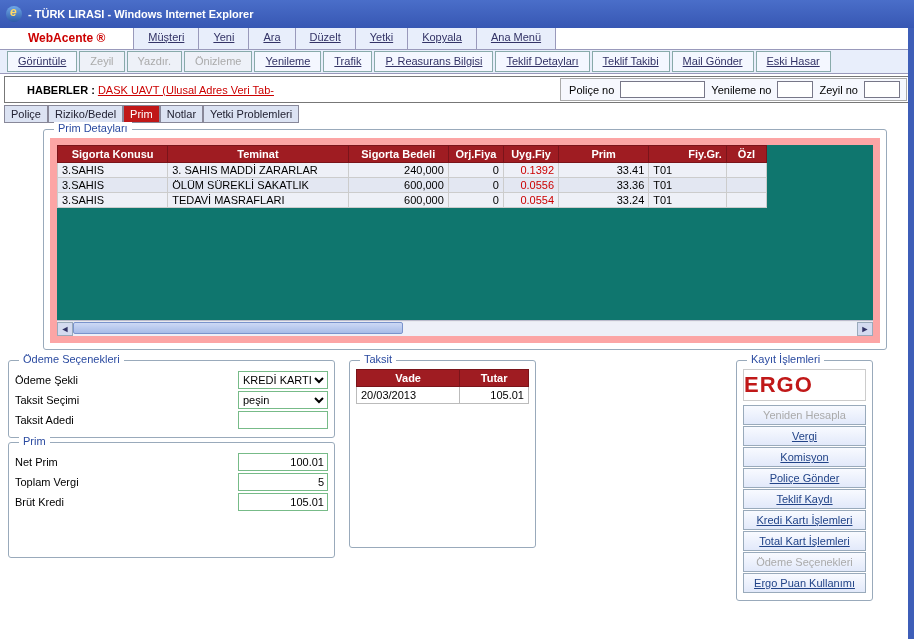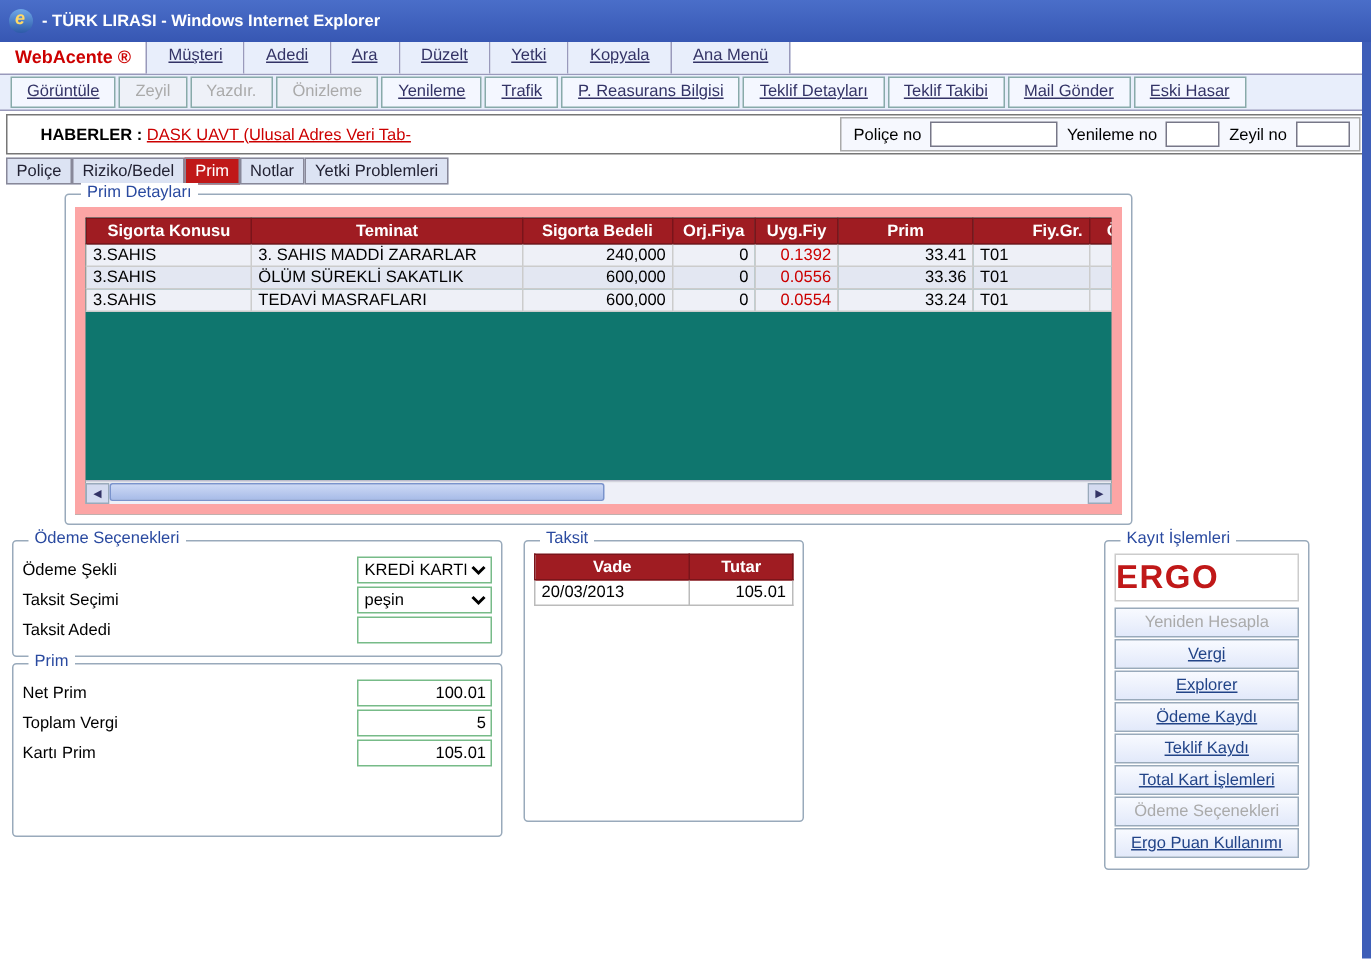--- a/index.html
+++ b/index.html
@@ -3,21 +3,21 @@
 <meta charset="utf-8">
 <style>
   * { box-sizing: border-box; margin: 0; padding: 0; font-family: Tahoma, Arial, sans-serif; font-size: 11px; }
   body { background: #fff; width: 914px; height: 639px; overflow: hidden; }
   
   .titlebar { background: linear-gradient(#4a6ec9, #3757b3); height: 28px; display: flex; align-items: center; padding: 0 6px; color: #fff; font-weight: bold; font-size: 13px; }
   .titlebar .ie-icon { width: 16px; height: 16px; margin-right: 6px; border-radius: 50%; background: linear-gradient(#6fa8e8,#2d5aa8); position: relative; }
   .titlebar .ie-icon::after { content:"e"; position:absolute; top:-1px; left:4px; color:#ffd966; font-style:italic; font-weight:bold; font-size:12px;}
   
   .menubar { background: #fff; border-bottom: 1px solid #99b; display: flex; height: 22px; }
-  .menubar .brand { color: #c00; font-weight: bold; padding: 3px 10px; font-size: 12px; border-right: 1px solid #99b; }
+  .menubar .brand { color: #c00; font-weight: bold; padding: 3px 28px; font-size: 12px; border-right: 1px solid #99b; }
   .menubar .m-item { padding: 3px 14px; color: #336; border-right: 1px solid #99b; background: #e8eefb; cursor: pointer; text-decoration: underline; }
   
   .toolbar { background: #e8eefb; border-bottom: 1px solid #99b; display: flex; height: 24px; padding-left: 6px; }
   .toolbar .t-btn { padding: 3px 10px; border: 1px solid #8aa; background: #f4f7ff; color: #336; margin: 1px 1px; text-decoration: underline; cursor: pointer; }
   .toolbar .t-btn.disabled { color: #aaa; text-decoration: none; background:#eef1f8;}
   
   .info-row { display: flex; align-items: center; border: 1px solid #777; margin: 2px 4px 0 4px; padding: 1px 2px; background:#fff;}
   .info-row .left { flex: 1; }
   .info-row .news-label { font-weight: bold; padding-left: 20px; }
   .info-row .news-link { color: #c00; font-weight: normal; text-decoration: underline; cursor: pointer; }
@@ -74,21 +74,21 @@
 
 <div class="titlebar">
   <span class="ie-icon"></span>
   <span>- TÜRK LIRASI - Windows Internet Explorer</span>
 </div>
 
 <div class="menubar">
   <span class="brand">WebAcente ®</span>
 
 <a class="m-item">Müşteri</a>
-    <a class="m-item">Adedi</a>
+    <a class="m-item">Yeni</a>
     <a class="m-item">Ara</a>
     <a class="m-item">Düzelt</a>
     <a class="m-item">Yetki</a>
     <a class="m-item">Kopyala</a>
     <a class="m-item">Ana Menü</a>
   </div>
 
 <div class="toolbar" id="toolbar-slot">
     <div class="t-btn">Görüntüle</div>
     <div class="t-btn disabled">Zeyil</div>
@@ -119,21 +119,21 @@
 </div>
 
 <div class="subtabs" id="subtabs-slot">
     <div class="st">Poliçe</div>
     <div class="st">Riziko/Bedel</div>
     <div class="st active">Prim</div>
     <div class="st">Notlar</div>
     <div class="st">Yetki Problemleri</div>
   </div>
 
-<div class="group prim-details" style="width:712px;margin-left:43px;">
+<div class="group prim-details" style="width:844px;margin-left:43px;">
   <div class="legend">Prim Detayları</div>
   <div class="table-wrap">
     <table class="prim-table">
       <thead>
           <tr id="prim-header-row">
             <th style="width: 110px;">Sigorta Konusu</th>
             <th style="width: 180px; text-align: center;">Teminat</th>
             <th style="width: 100px;">Sigorta Bedeli</th>
             <th style="width: 55px;">Orj.Fiya</th>
             <th style="width: 55px;">Uyg.Fiy</th>
@@ -211,21 +211,21 @@
         <label>Net Prim</label>
         <div style="flex:1"></div>
         <input class="ro" value="100.01" style="">
       </div>
       <div class="form-row">
         <label>Toplam Vergi</label>
         <div style="flex:1"></div>
         <input class="ro" value="5" style="">
       </div>
       <div class="form-row">
-        <label>Kartı Prim</label>
+        <label>Brüt Kredi</label>
         <div style="flex:1"></div>
         <input class="ro" value="105.01" style="">
       </div>
       <div style="height:38px"></div>
     </div>
   </div>
 
   <div class="col col2">
     <div class="group" style="height:188px;">
       <div class="legend">Taksit</div>
@@ -248,23 +248,24 @@
 
   <div class="col col3"></div>
 
   <div class="col col4">
     <div class="group">
       <div class="legend">Kayıt İşlemleri</div>
       <div class="ergo-logo">ERGO</div>
       <div id="kayit-btns">
           <div class="kayit-btn disabled">Yeniden Hesapla</div>
           <div class="kayit-btn">Vergi</div>
-          <div class="kayit-btn">Explorer</div>
-          <div class="kayit-btn">Ödeme Kaydı</div>
+          <div class="kayit-btn">Komisyon</div>
+          <div class="kayit-btn">Poliçe Gönder</div>
           <div class="kayit-btn">Teklif Kaydı</div>
+          <div class="kayit-btn">Kredi Kartı İşlemleri</div>
           <div class="kayit-btn">Total Kart İşlemleri</div>
           <div class="kayit-btn disabled">Ödeme Seçenekleri</div>
           <div class="kayit-btn">Ergo Puan Kullanımı</div>
         </div>
     </div>
   </div>
 </div>
 
 <div class="right-border"></div>
 

